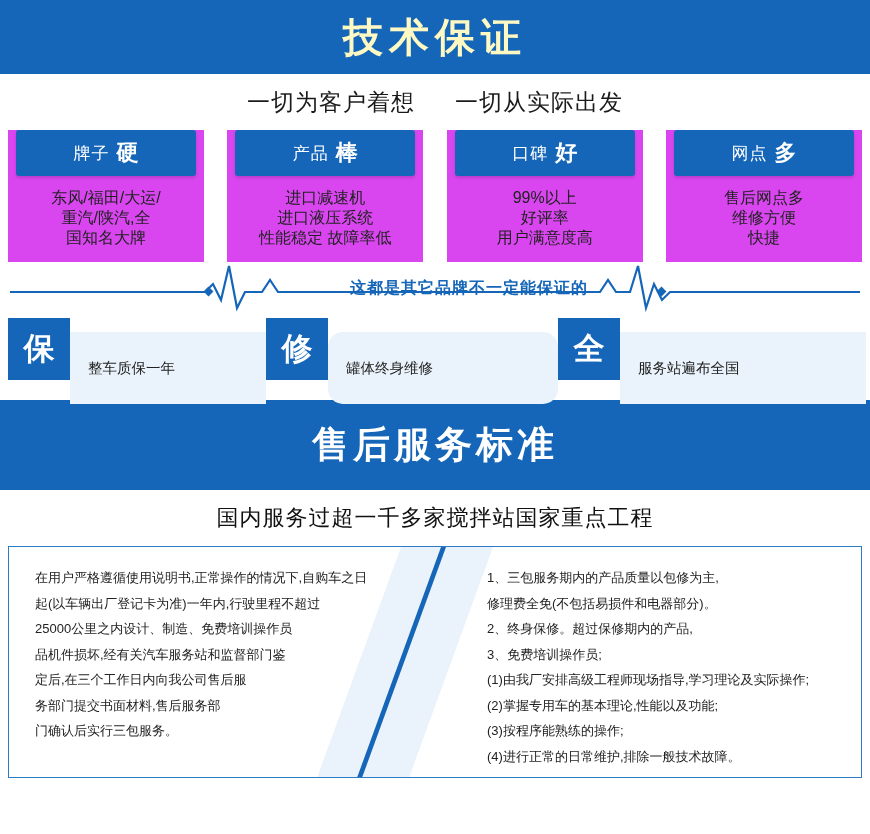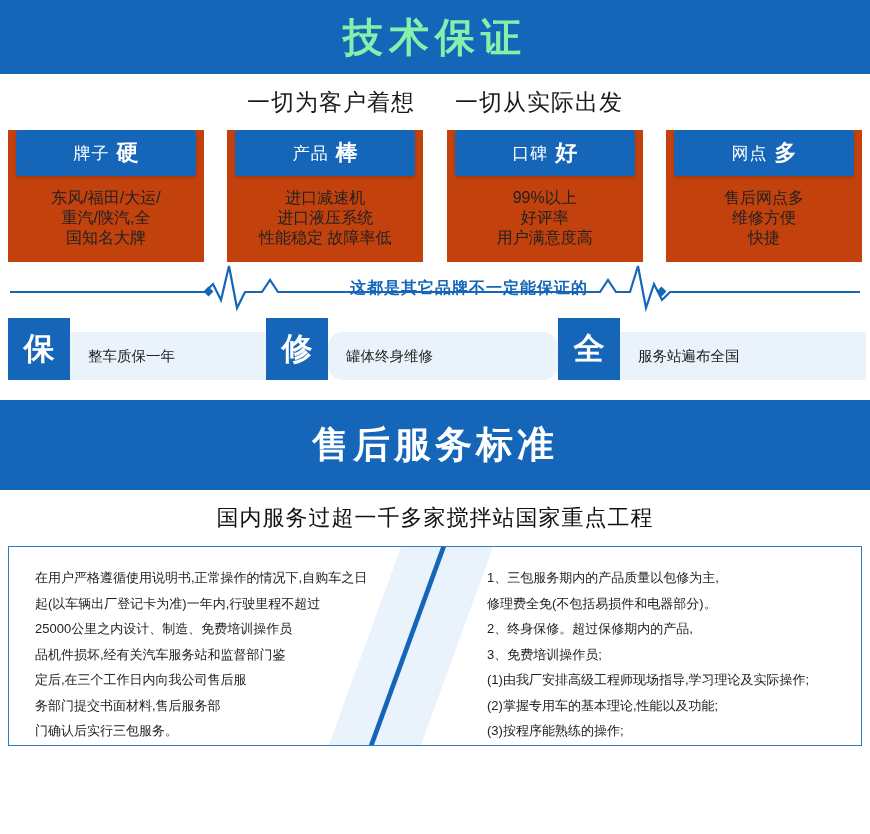--- a/index.html
+++ b/index.html
@@ -23,21 +23,21 @@
   
   .banner {
     width: 870px;
     height: 74px;
     background: #1566b8;
     display: flex;
     align-items: center;
     justify-content: center;
   }
   .banner-title {
-    color: #86efac;
+    color: #fef9c3;
     font-size: 40px;
     font-weight: bold;
     letter-spacing: 6px;
   }
 
   
   .slogan-row {
     height: 56px;
     display: flex;
     align-items: center;
@@ -54,21 +54,21 @@
   
   .cards {
     display: flex;
     justify-content: space-between;
     padding: 0 8px;
     box-sizing: border-box;
     width: 870px;
   }
   .card {
     width: 196px;
-    background: #c2410c;
+    background: #d946ef;
     padding-bottom: 14px;
     position: relative;
   }
   .card-head {
     height: 46px;
     background: #1566b8;
     color: #ffffff;
     display: flex;
     align-items: center;
     justify-content: center;
@@ -137,21 +137,21 @@
     font-weight: bold;
     display: flex;
     align-items: center;
     justify-content: center;
     flex: none;
   }
   .g-text {
     background: #eaf3fb;
     display: flex;
     align-items: center;
-    padding: 0 18px;
+    padding: 12px 18px;
     font-size: 14.5px;
     color: #222222;
     height: 48px;
     align-self: flex-start;
     margin-top: 14px;
     white-space: nowrap;
   }
   .g-1 .g-text { width: 160px; }
   .g-2 .g-text { width: 194px; border-radius: 15px; }
   .g-3 .g-text { width: 210px; }
@@ -184,21 +184,21 @@
     font-size: 22px;
     color: #111111;
     letter-spacing: 1px;
   }
 
   
   .panel {
     position: relative;
     width: 854px;
     margin: 0 8px;
-    height: 200px;
+    height: 232px;
     border: 1px solid #2b7cc4;
     box-sizing: border-box;
     overflow: hidden;
     background: #ffffff;
   }
   .panel .diag {
     position: absolute;
     top: 0;
     left: 392px;
     width: 92px;

